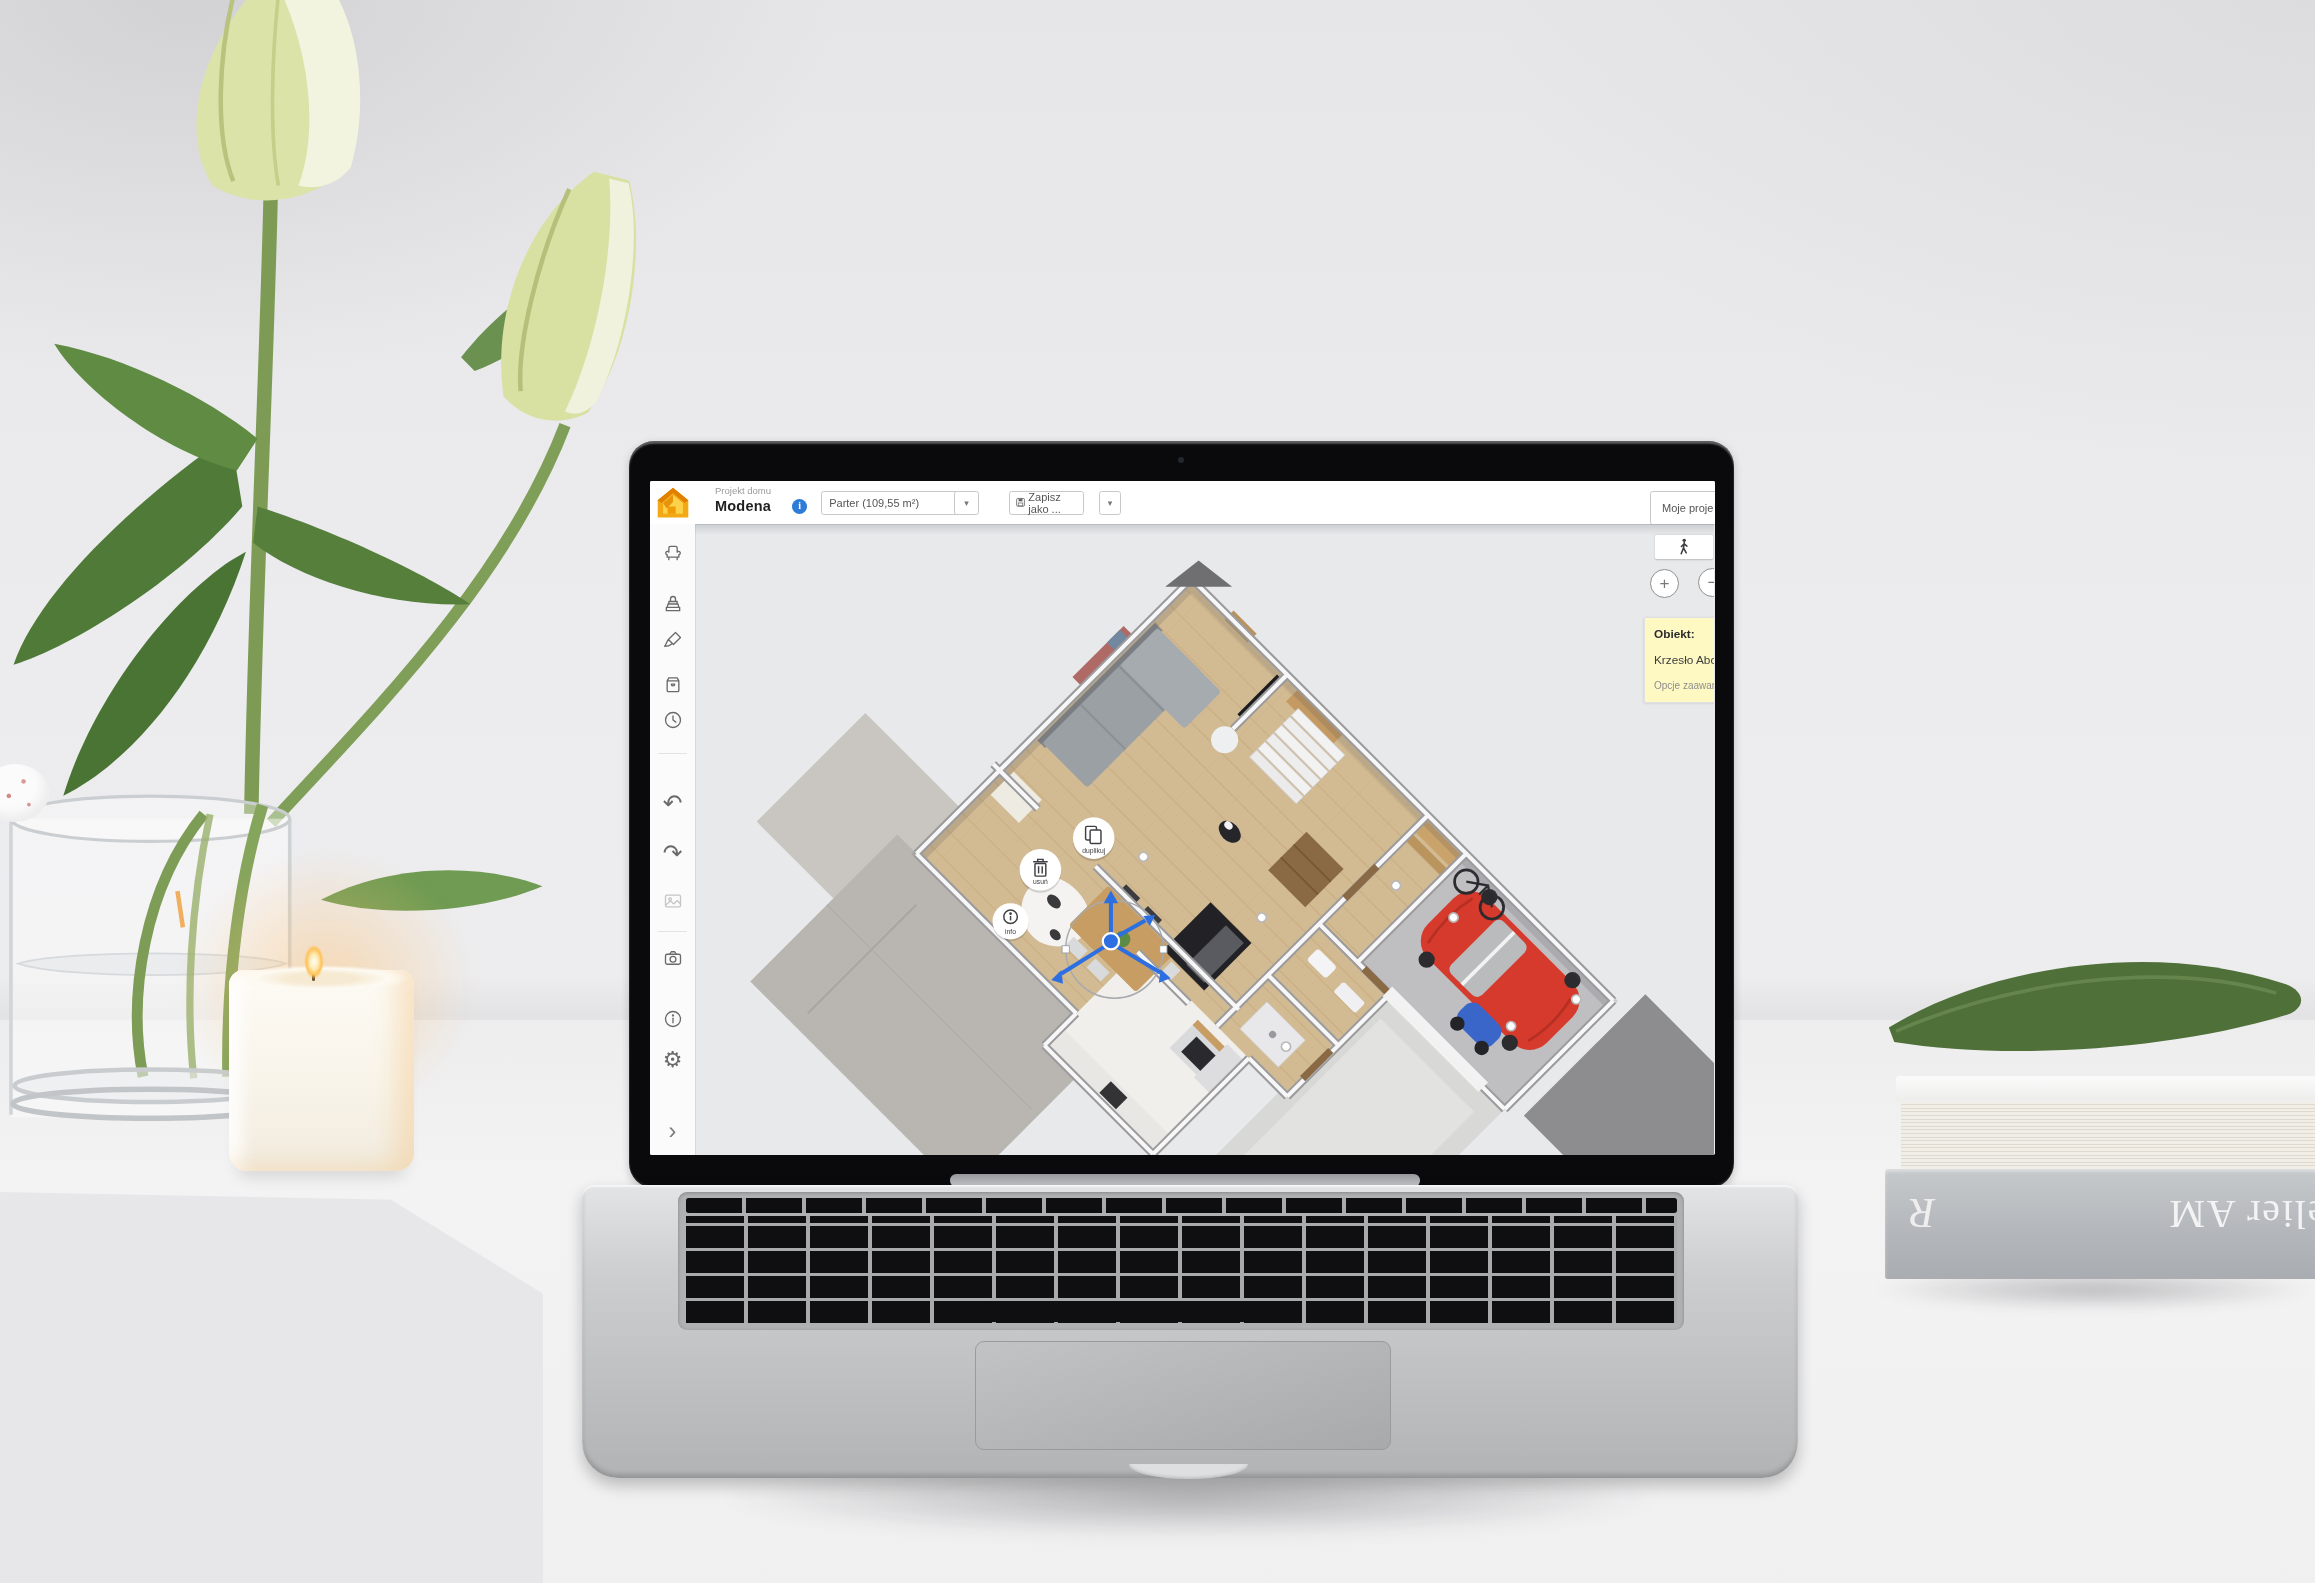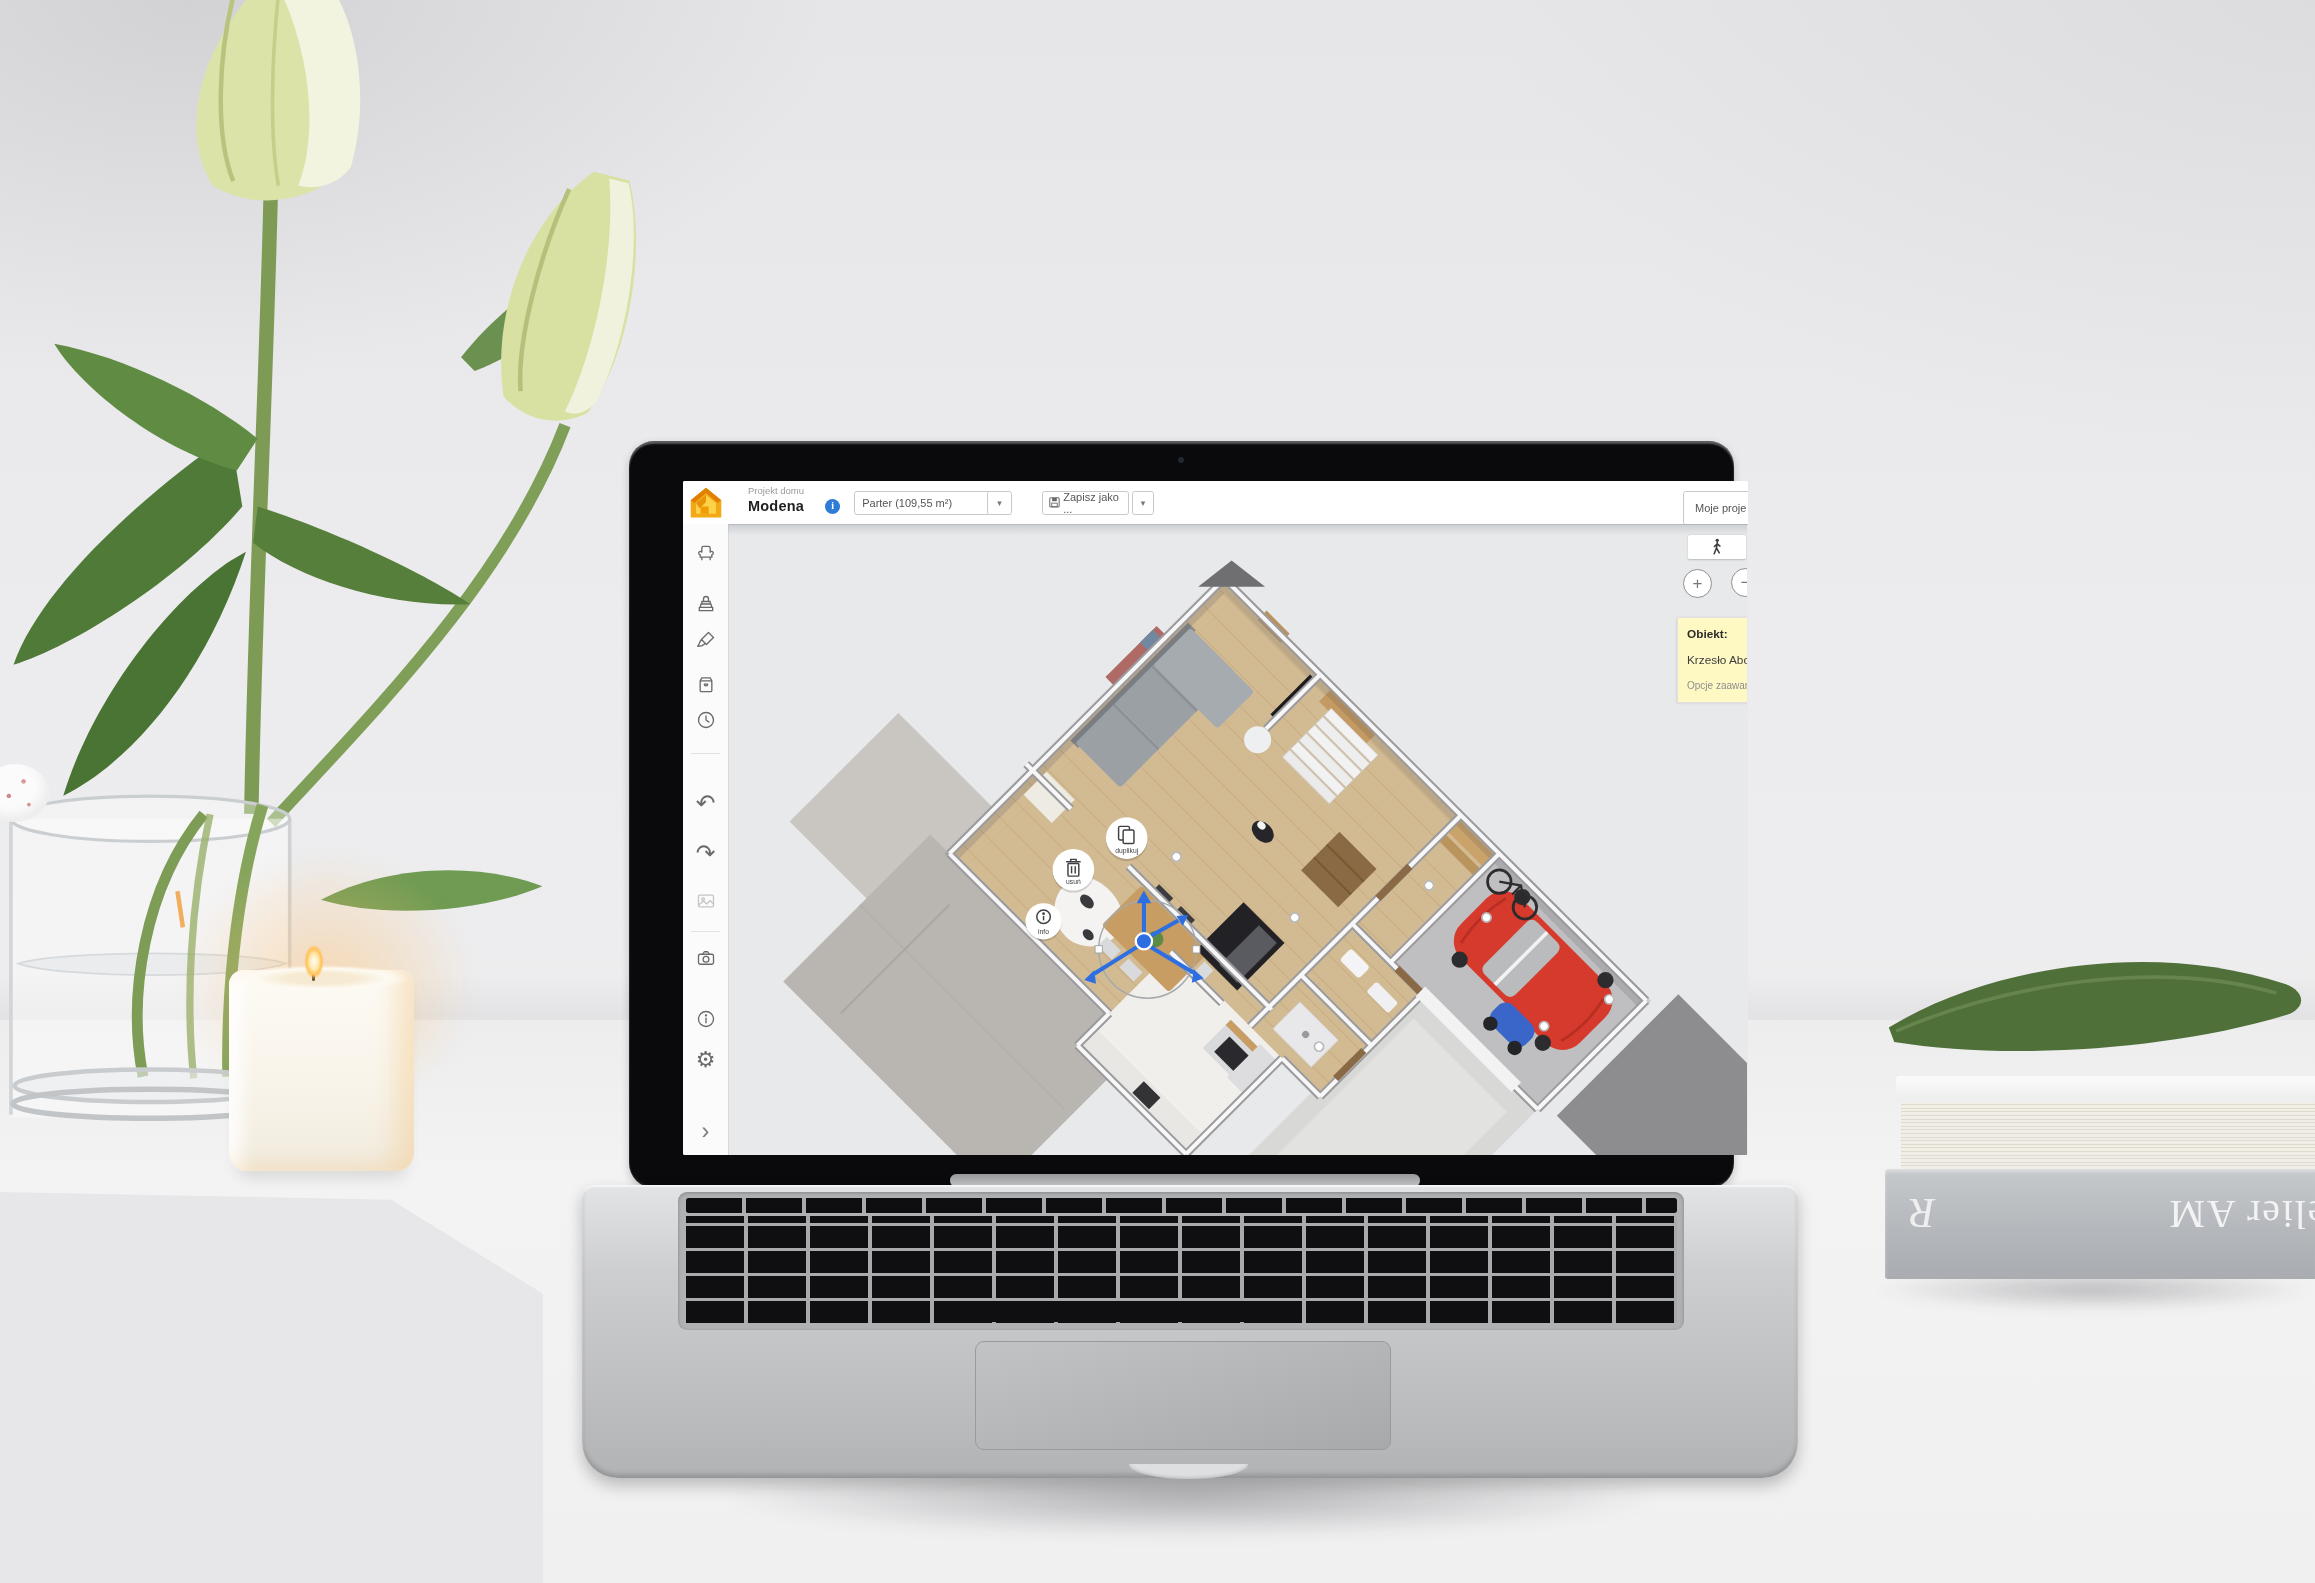--- a/index.html
+++ b/index.html
@@ -78,36 +78,36 @@
   .book-gray{position:absolute;left:1885px;top:1169px;width:432px;height:110px;border-radius:3.6px 0 0 2.7px;
     background:linear-gradient(180deg,#c6c9cc 0%,#b4b7bb 55%,#a9acb0 100%);
     box-shadow:inset 0 2.7px 3.6px rgba(255,255,255,.4);}
   .spine-text{position:absolute;left:195px;top:22px;width:289px;white-space:nowrap;
     transform:rotate(180deg);font-family:"Liberation Serif",serif;font-size:40px;letter-spacing:1.8px;
     color:#f3f3f4;}
   .spine-monogram{position:absolute;left:23.5px;top:20px;transform:rotate(180deg);
     font-family:"Liberation Serif",serif;font-style:italic;font-size:43px;color:#eeeeef;}
 
   
-  .screen{position:absolute;left:683px;top:481px;width:1065px;height:674px;background:#e8e9ea;
+  .screen{position:absolute;left:650px;top:481px;width:1065px;height:674px;background:#e8e9ea;
     overflow:hidden;border-radius:1.8px;font-family:"Liberation Sans",sans-serif;}
   .topbar{position:absolute;left:0;top:0;width:100%;height:43px;background:#ffffff;
     border-bottom:0.9px solid #cdd0d3;display:flex;align-items:center;}
   .logo{position:absolute;left:4.5px;top:3.6px;}
   .title-block{position:absolute;left:65px;top:5.4px;line-height:1;}
   .title-label{font-size:9.5px;color:#9a9a9a;margin-bottom:2.7px;}
   .title-row{display:flex;align-items:center;gap:21px;}
   .title-name{font-size:14.5px;font-weight:bold;color:#1f1f1f;letter-spacing:0.2px;}
   .info-badge{width:15.4px;height:15.4px;border-radius:50%;background:#2f7cd7;color:#fff;font-size:10px;
     font-weight:bold;display:flex;align-items:center;justify-content:center;font-family:"Liberation Serif",serif;}
   .btn{box-sizing:border-box;height:23.5px;background:#fff;border:0.9px solid #c7c9cb;border-radius:2.7px;
     font-size:11px;color:#555;display:flex;align-items:center;}
   .dd-main{position:absolute;left:171px;top:10px;width:142px;padding:0 7.2px;}
   .dd-caret{position:absolute;left:304px;top:10px;width:25px;justify-content:center;color:#777;font-size:9px;}
-  .save-main{position:absolute;left:359px;top:10px;width:87px;padding:0 6.3px;gap:3px;}
+  .save-main{position:absolute;left:359px;top:10px;width:75px;padding:0 6.3px;gap:3px;}
   .save-caret{position:absolute;left:449px;top:10px;width:22px;justify-content:center;color:#777;font-size:9px;}
   .myproj{position:absolute;left:1000px;top:10px;width:100px;padding:16px 11px;white-space:nowrap;overflow:hidden;}
 
   .sidebar{position:absolute;left:0;top:43px;width:45px;bottom:0;background:#fbfbfb;
     border-right:0.9px solid #d6d8da;}
   .s-icon{position:absolute;left:0;width:45px;display:flex;justify-content:center;transform:translateY(-50%);
     color:#6a6a6d;}
   .s-icon svg{stroke:#6a6a6d;fill:none;stroke-width:1.6;stroke-linecap:round;stroke-linejoin:round;}
   .s-icon.disabled svg{stroke:#c6c6c8;}
   .s-glyph{font-size:20px;line-height:1;color:#6a6a6d;}

